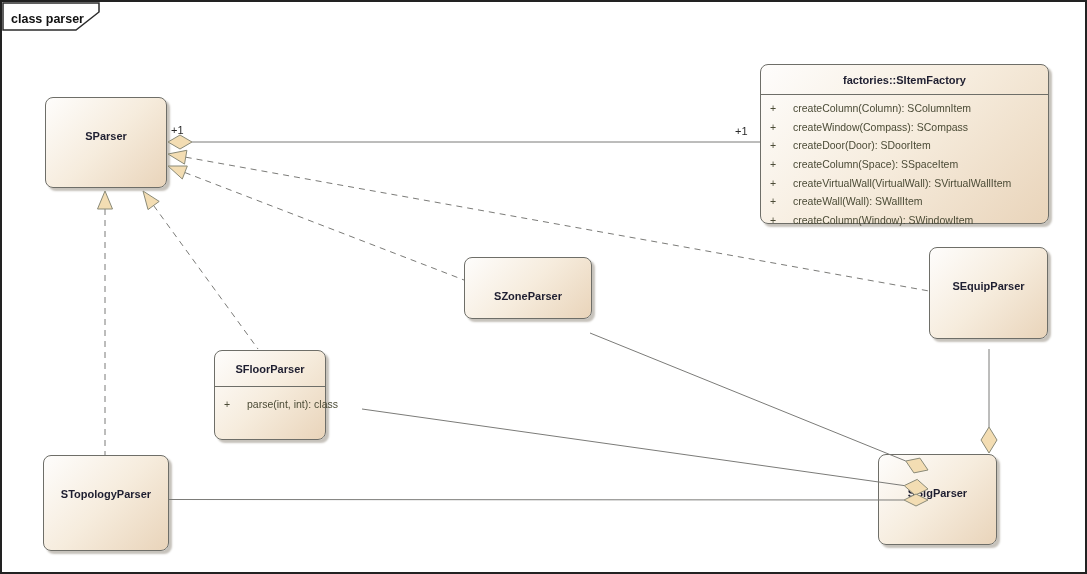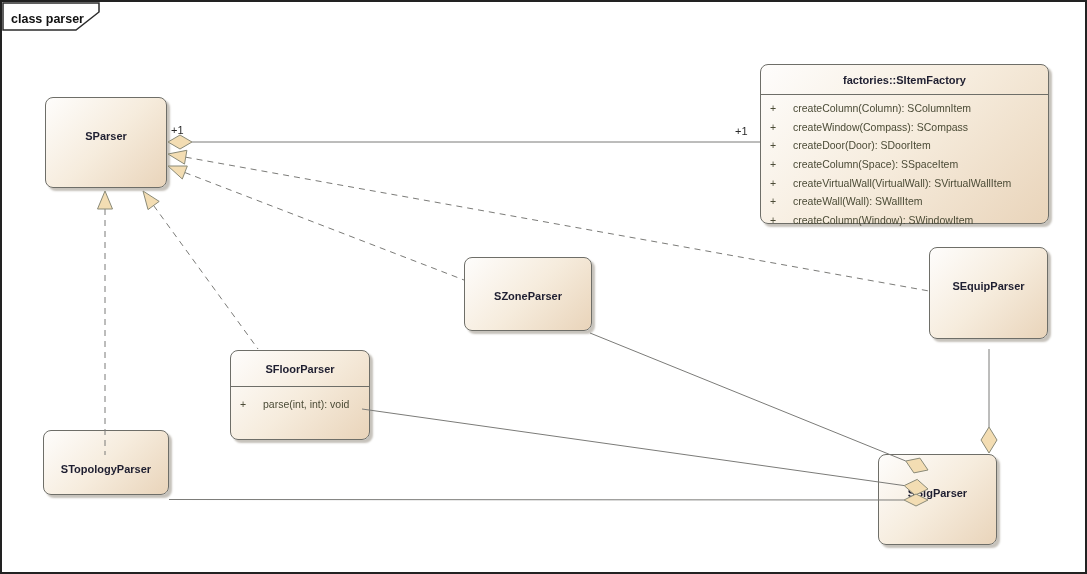--- a/index.html
+++ b/index.html
@@ -96,39 +96,39 @@
         <span class="vis">+</span>
         <span class="sig">createWall(Wall): SWallItem</span>
       </div>
       <div class="m-row">
         <span class="vis">+</span>
         <span class="sig">createColumn(Window): SWindowItem</span>
       </div>
     </div>
   </div>
 
-  <div class="uml-class" style="left:462px;top:255px;width:128px;height:74px">
+  <div class="uml-class" style="left:462px;top:255px;width:128px;height:62px">
     <div class="cls-name">SZoneParser</div>
   </div>
 
   <div class="uml-class" style="left:927px;top:245px;width:119px;height:92px">
     <div class="cls-name">SEquipParser</div>
   </div>
 
-  <div class="uml-class compartments" style="left:228px;top:348px;width:140px;height:90px">
+  <div class="uml-class compartments" style="left:212px;top:348px;width:112px;height:90px">
     <div class="cls-name" style="height:35px">SFloorParser</div>
     <div class="cls-methods" style="padding-top:8px">
       <div class="m-row">
         <span class="vis">+</span>
-        <span class="sig">parse(int, int): void</span>
+        <span class="sig">parse(int, int): class</span>
       </div>
     </div>
   </div>
 
-  <div class="uml-class" style="left:41px;top:428px;width:126px;height:65px">
+  <div class="uml-class" style="left:41px;top:453px;width:126px;height:96px">
     <div class="cls-name">STopologyParser</div>
   </div>
 
   <div class="uml-class" style="left:876px;top:452px;width:119px;height:91px">
     <div class="cls-name">SBigParser</div>
   </div>
 
   <svg class="connectors" width="1087" height="574" viewBox="0 0 1087 574">
 
     <line class="rel-line" x1="190" y1="140" x2="758" y2="140"></line>

